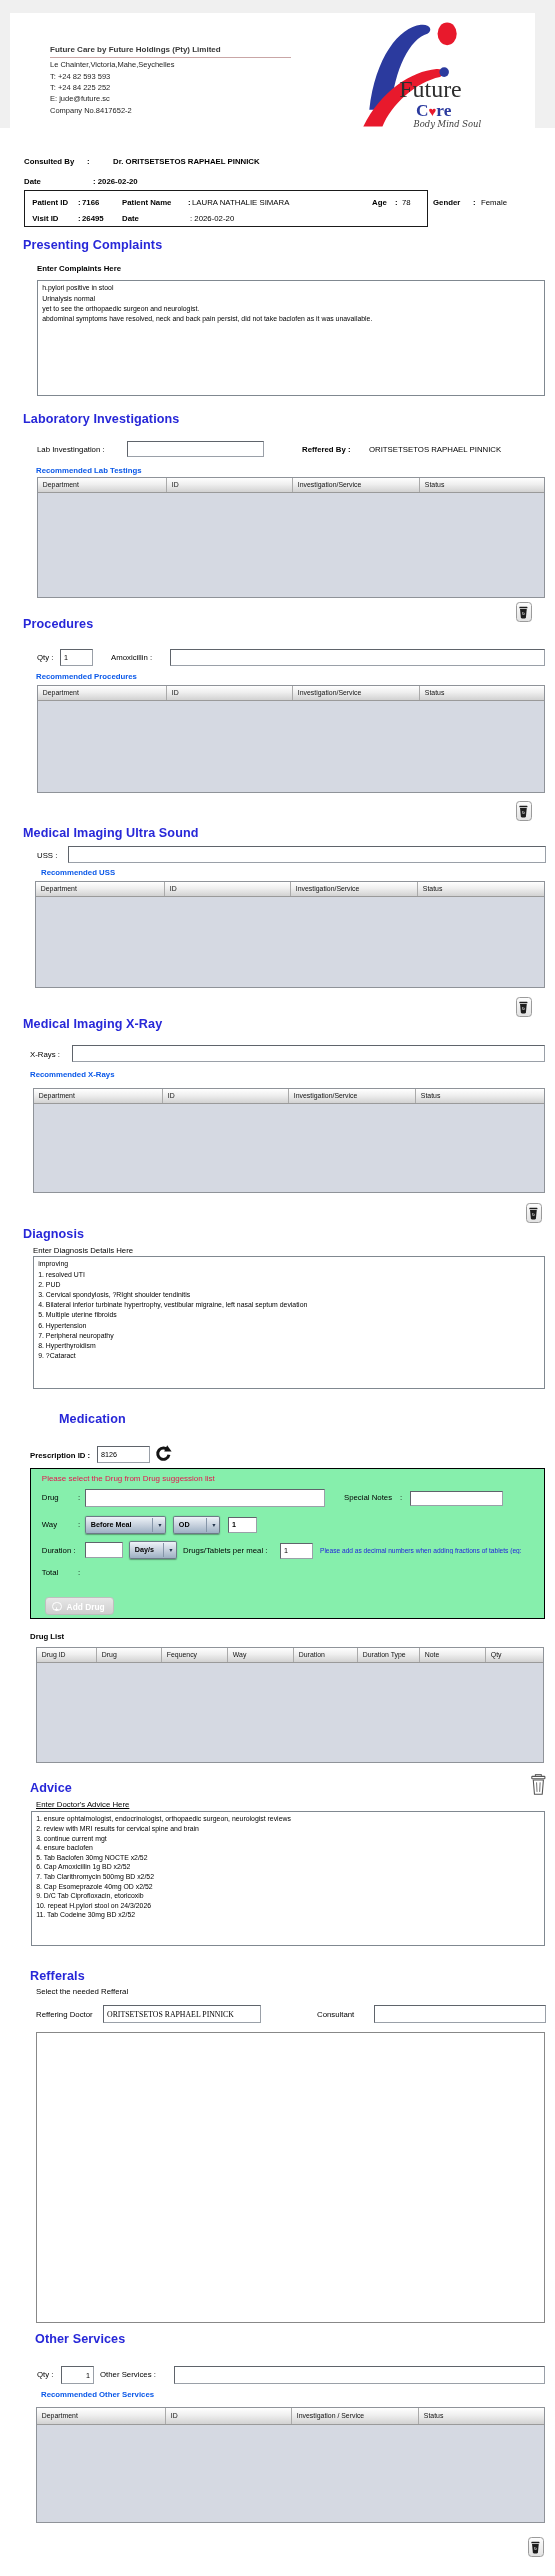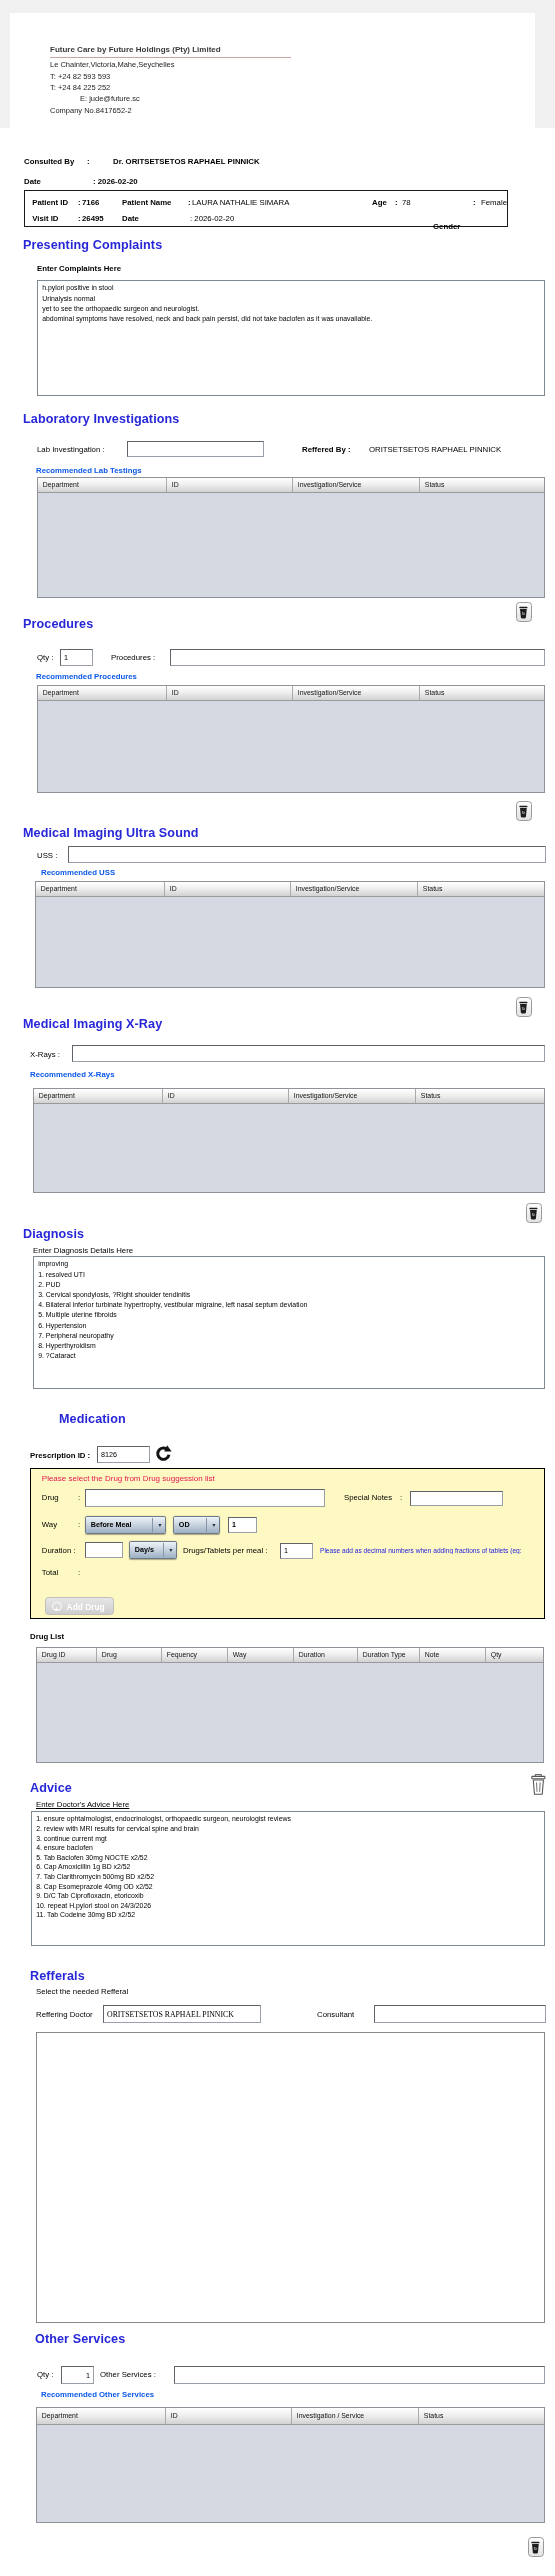--- a/index.html
+++ b/index.html
@@ -21,21 +21,21 @@
   .c1{width:129px}.c2{width:126px}.c3{width:127px}
   .d1{width:60px}.d2{width:65px}.d3{width:66px}.d4{width:66px}.d5{width:64px}.d6{width:62px}.d7{width:66px}
   .tbody{width:100%;}
   .trash-btn{position:absolute;width:15.5px;height:20.3px;background:linear-gradient(#fdfdfd,#e2e2e2);border:0.6px solid #9b9b9b;border-radius:3.6px;display:flex;align-items:center;justify-content:center;cursor:pointer;box-sizing:border-box;}
   .sel{position:absolute;height:18px;background:linear-gradient(#eef3f8,#c3cedb 55%,#9db0c3);border:0.6px solid #6d7987;border-radius:1.8px;box-sizing:border-box;font-size:7.2px;font-weight:bold;line-height:16.7px;padding-left:4.8px;color:#000;box-shadow:0 0.6px 1.2px rgba(0,0,0,.35);cursor:pointer;}
   .sel::after{content:"▼";position:absolute;right:2.4px;top:0;height:16.7px;line-height:16.7px;font-size:5.4px;color:#23364d;}
   .sel-div{position:absolute;right:12px;top:1.2px;bottom:1.2px;width:0.6px;background:#8595a8;}
   .add-btn{position:absolute;width:69px;height:18px;border-radius:3.6px;background:linear-gradient(#e6e6e6,#cecece);border:0.6px solid #bfbfbf;color:#fff;font-size:8.4px;font-weight:bold;line-height:18px;text-align:left;padding-left:20.3px;box-sizing:border-box;cursor:default;}
   .add-btn .plus{position:absolute;left:6px;top:3.6px;width:9.6px;height:9.6px;border:1.2px solid #fff;border-radius:50%;box-sizing:border-box;}
   .add-btn .plus::before{content:"+";position:absolute;left:1.2px;top:-1.8px;font-size:7.2px;color:#fff;}
-  .medbox{position:absolute;border:1.2px solid #000;box-sizing:border-box;background:#fef9c3;}
+  .medbox{position:absolute;border:1.2px solid #000;box-sizing:border-box;background:#86efac;}
   .red-msg{position:absolute;font-size:8px;color:#e4164e;}
   .blue-note{position:absolute;font-size:6.6px;color:#2222dd;white-space:nowrap;overflow:hidden;}
   .hdr-co{position:absolute;font-size:8px;font-weight:bold;color:#3a3a3a;}
   .hdr-line{position:absolute;height:1.2px;background:#c9a6a6;}
   .hdr-addr{position:absolute;font-size:7.5px;color:#1e1e1e;line-height:11.4px;}
   .pbox{position:absolute;border:0.9px solid #1a1a1a;box-sizing:border-box;background:#fff;}
   .pbl{position:absolute;font-size:7.8px;font-weight:bold;color:#000;white-space:nowrap;}
   .pvl{position:absolute;font-size:7.8px;color:#000;white-space:nowrap;}
 </style>
 </head>
@@ -46,41 +46,54 @@
   <div class="grey" style="left:0;top:0;width:556px;height:13px;"></div>
   <div class="grey" style="left:0;top:22;width:10.2px;height:115px;"></div>
   <div class="grey" style="left:535px;top:13px;width:21px;height:115px;"></div>
   <div class="grey" style="left:0;top:13px;width:10.2px;height:115px;"></div>
 
   <div class="hdr-co" style="left:50px;top:45px;">Future Care by Future Holdings (Pty) Limited</div>
   <div class="hdr-line" style="left:50px;top:57px;width:241px;"></div>
   <div class="hdr-addr" style="left:50px;top:59px;">Le Chainter,Victoria,Mahe,Seychelles</div>
   <div class="hdr-addr" style="left:50px;top:71px;">T: +24  82 593 593</div>
   <div class="hdr-addr" style="left:50px;top:82px;">T: +24  84 225 252</div>
-  <div class="hdr-addr" style="left:50px;top:93px;margin-left:30px;">E: jude@future.sc</div>
+  <div class="hdr-addr" style="left:50px;top:93px;">E: jude@future.sc</div>
   <div class="hdr-addr" style="left:50px;top:105px;">Company No.8417652-2</div>
 
+  <div class="abs" style="left:356px;top:14.3px;width:126px;height:115px;">
+    <svg width="126" height="115" viewBox="0 0 210 192">
+      <path d="M22 160 C32 72 72 22 108 18 C123 16 129 27 119 33 C90 41 64 92 58 160 Z" fill="#2b3a9e"></path>
+      <ellipse cx="152" cy="33" rx="16" ry="19" fill="#e8192c"></ellipse>
+      <path d="M12 188 C42 128 92 96 134 92 C147 91 150 100 140 105 C100 113 58 152 44 188 Z" fill="#e8192c"></path>
+      <circle cx="147" cy="97" r="8" fill="#2b3a9e"></circle>
+      <text x="72" y="138" font-family="Liberation Serif, serif" font-size="40" fill="#2d2d2d">Future</text>
+      <text x="100" y="170" font-family="Liberation Serif, serif" font-weight="bold" font-size="29">
+        <tspan fill="#2b3a9e">C</tspan><tspan fill="#e8192c" font-size="22">♥</tspan><tspan fill="#2b3a9e">re</tspan>
+      </text>
+      <text x="96" y="188" font-family="DejaVu Serif, serif" font-style="italic" font-size="14" fill="#3c3c3c">Body Mind Soul</text>
+    </svg>
+  </div>
 
   <span class="lbl13b" style="left:24px;top:157px;">Consulted By</span>
   <span class="lbl13b" style="left:87px;top:157px;">:</span>
   <span class="lbl13b" style="left:94px;top:157px;padding-left:19px;">Dr.  ORITSETSETOS RAPHAEL PINNICK</span>
   <span class="lbl13b" style="left:24px;top:177px;">Date</span>
   <span class="lbl13b" style="left:93px;top:177px;">: 2026-02-20</span>
 
-  <div class="pbox" style="left:24px;top:190px;width:484px;height:37px;text-align:right;">
+  <div class="pbox" style="left:24px;top:190px;width:404px;height:37px;text-align:right;">
     <span class="pbl" style="left:7.2px;top:6.6px;">Patient ID</span>
     <span class="pbl" style="left:53px;top:6.6px;">:</span>
     <span class="pvl blue-val" style="left:57px;top:6.6px;">7166</span>
     <span class="pbl" style="left:97px;top:6.6px;">Patient Name</span>
     <span class="pbl" style="left:163px;top:6.6px;">:</span>
     <span class="pvl" style="left:167px;top:6.6px;">LAURA NATHALIE SIMARA</span>
     <span class="pbl" style="left:347px;top:6.6px;">Age</span>
     <span class="pbl" style="left:370px;top:6.6px;">:</span>
     <span class="pvl" style="left:377px;top:6.6px;">78</span>
-    <span class="pbl" style="left:408px;top:6.6px;margin-top:24px;">Gender</span>
+    <span class="pbl" style="left:408px;top:6.6px;">Gender</span>
     <span class="pbl" style="left:448px;top:6.6px;">:</span>
     <span class="pvl" style="left:456px;top:6.6px;">Female</span>
     <span class="pbl" style="left:7.2px;top:23px;">Visit ID</span>
     <span class="pbl" style="left:53px;top:23px;">:</span>
     <span class="pvl blue-val" style="left:57px;top:23px;">26495</span>
     <span class="pbl" style="left:97px;top:23px;">Date</span>
     <span class="pvl" style="left:165px;top:23px;">: 2026-02-20</span>
   </div>
 
   <div class="sec-title" style="left:23px;top:238px;">Presenting Complaints</div>
@@ -109,21 +122,21 @@
     <svg width="10.8" height="14.3" viewBox="0 0 24 30">
       <rect x="3" y="3" width="18" height="3.5" rx="1.2" fill="#1d1d1d"></rect>
       <path d="M4.5 8 L19.5 8 L17.5 28 Q12 30.6 6.5 28 Z" fill="#1d1d1d"></path>
       <text x="12" y="21" font-size="9" fill="#fff" text-anchor="middle">↻</text>
     </svg>
   </div>
 
   <div class="sec-title" style="left:23px;top:617px;text-align:right;">Procedures</div>
   <span class="lbl" style="left:37px;top:653px;">Qty :</span>
   <input class="inp" style="left: 60px; top: 649px; width: 33px; height: 16.7px;" value="1">
-  <span class="lbl" style="left:111px;top:653px;">Procedures :</span>
+  <span class="lbl" style="left:111px;top:653px;">Amoxicillin :</span>
   <input class="inp" style="left: 170px; top: 649px; width: 375px; height: 16.7px;" value="">
   <div class="blue-link" style="left:36px;top:672px;">Recommended Procedures</div>
   <div class="tbl" style="left:37px;top:685px;width:508px;height:108px;">
     <div class="thead">
       <div class="th c1">Department</div>
       <div class="th c2">ID</div>
       <div class="th c3">Investigation/Service</div>
       <div class="th">Status</div>
     </div>
     <div class="tbody"></div>

